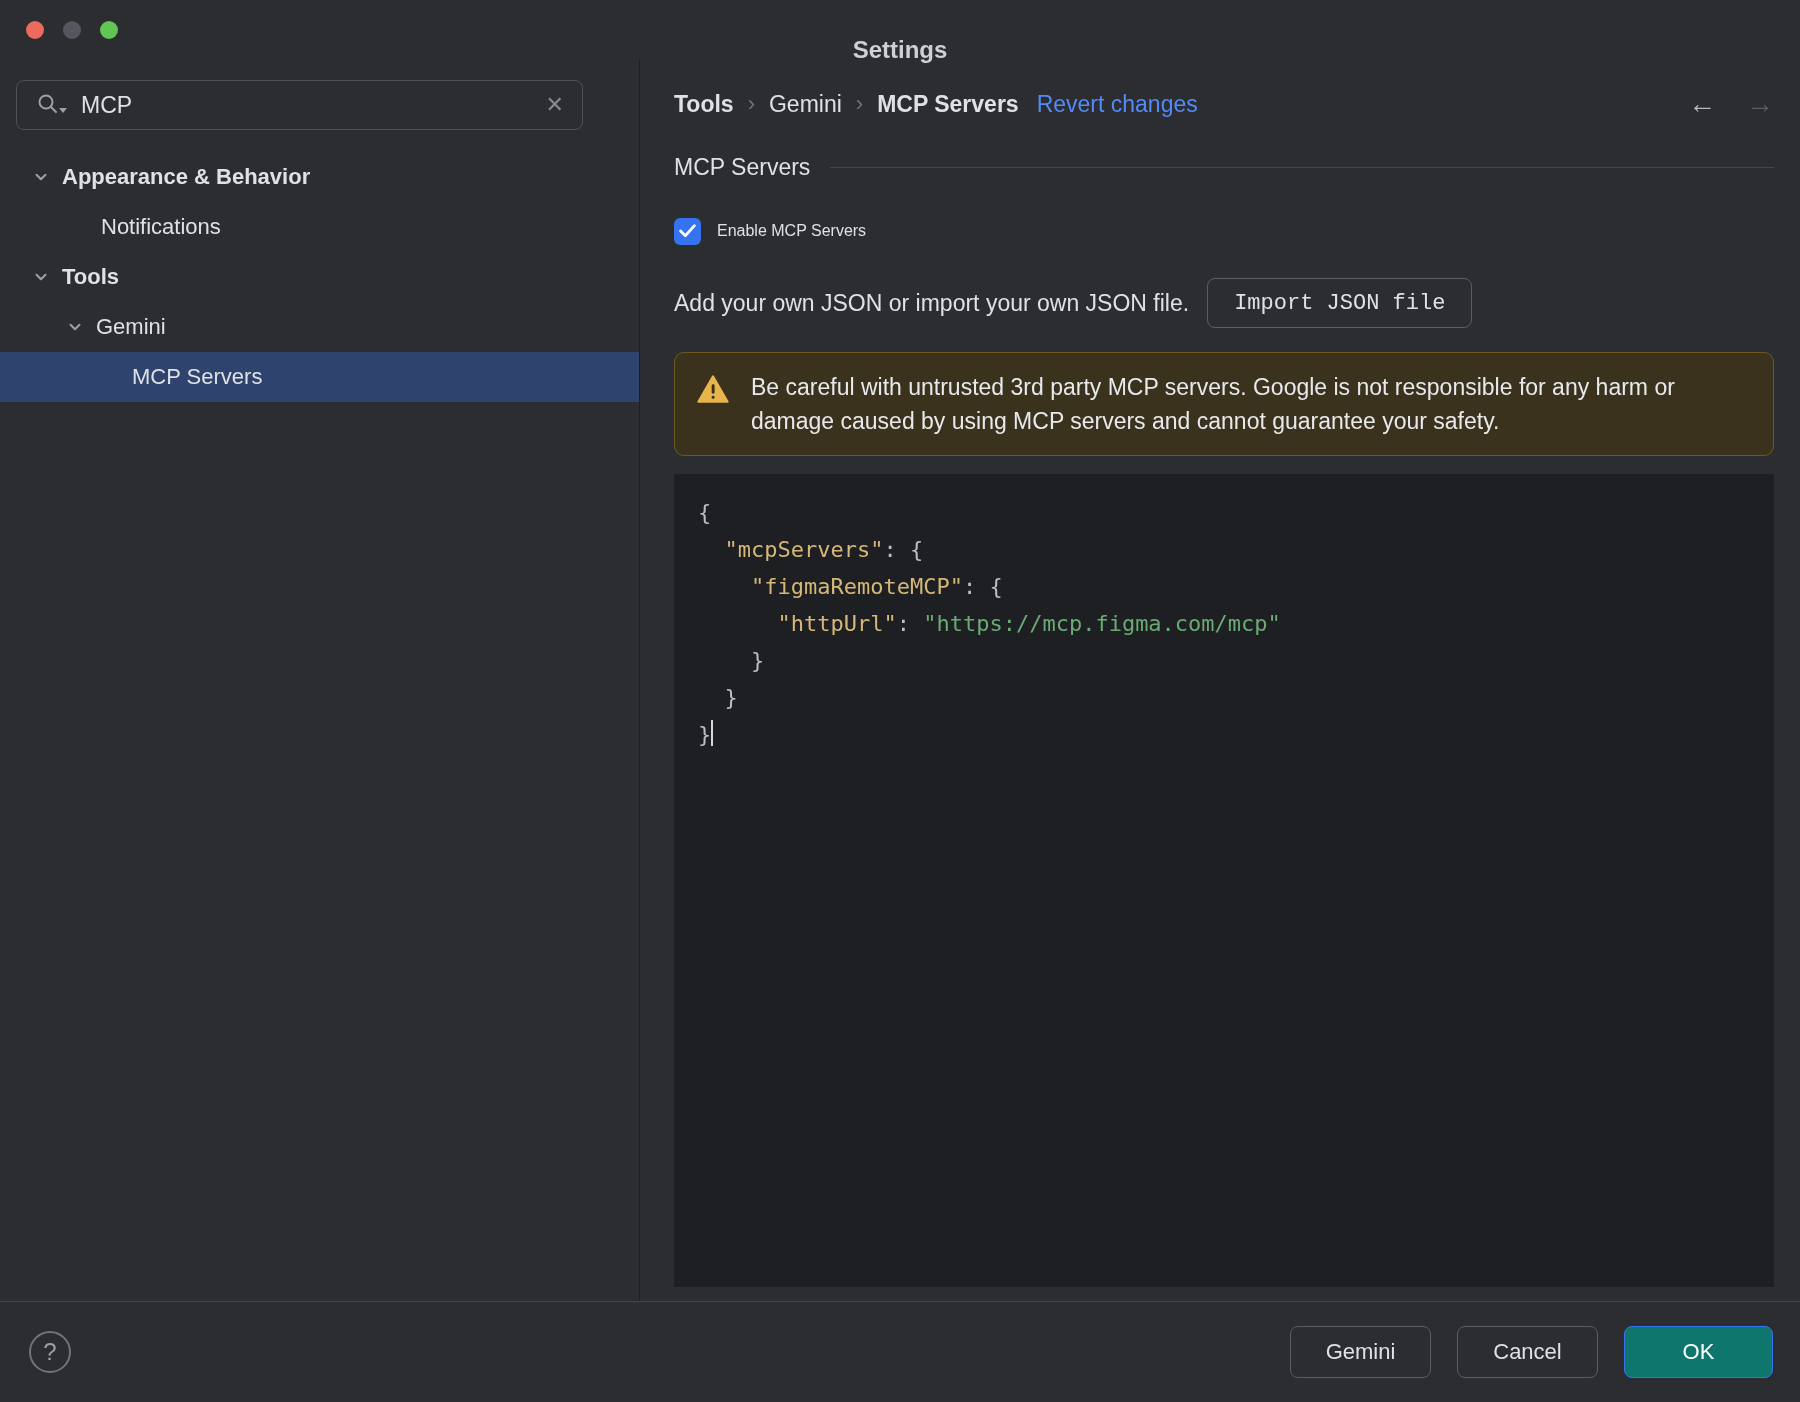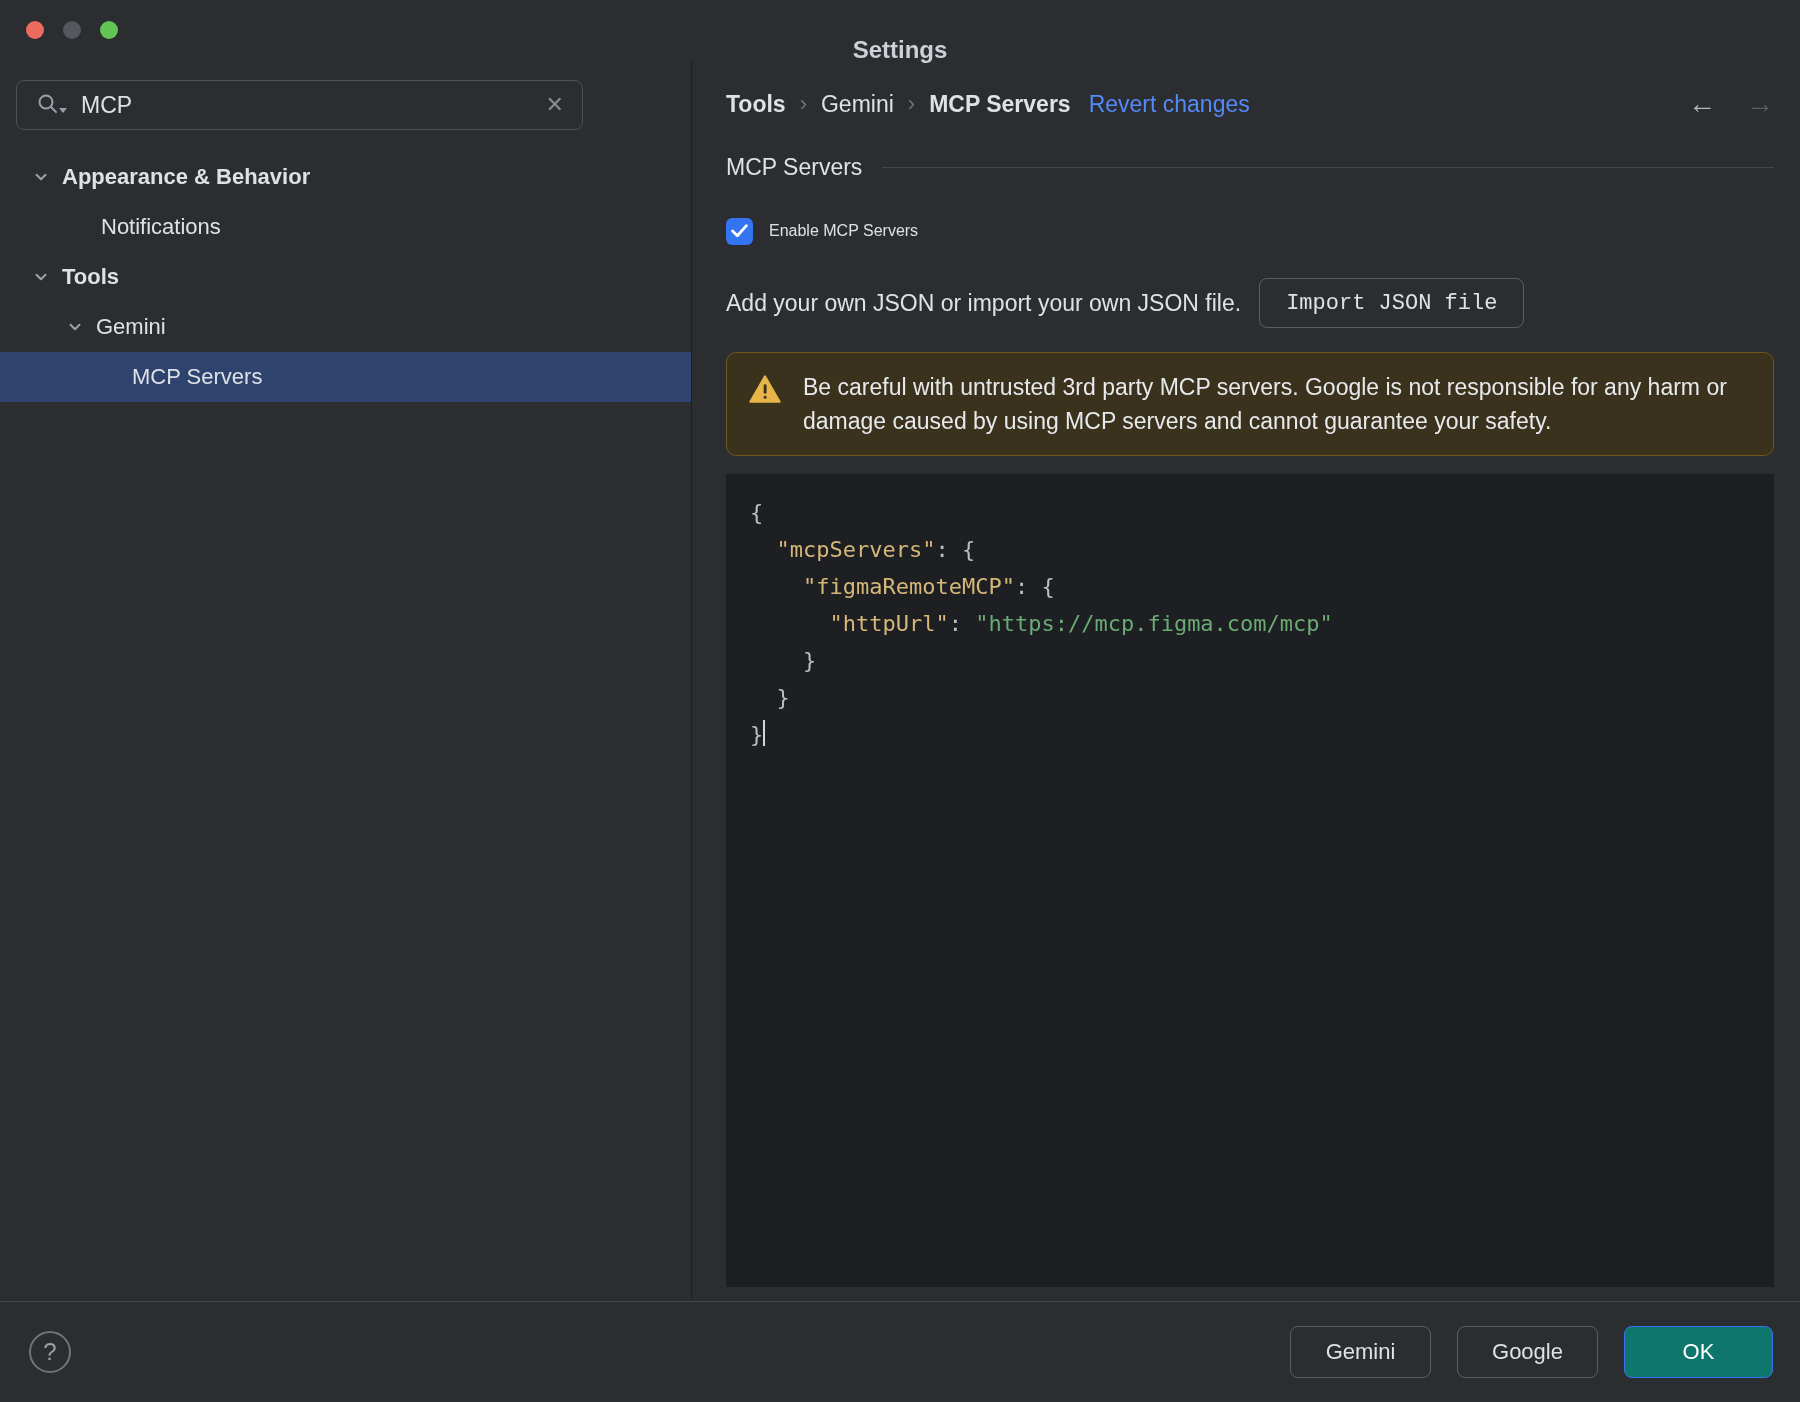--- a/index.html
+++ b/index.html
@@ -14,21 +14,21 @@
   .light { width:18px; height:18px; border-radius:50%; }
   .light.red { background:#ec6a5e; }
   .light.gray { background:#54575d; }
   .light.green { background:#62c554; }
   .win-title { font-weight:bold; font-size:24px; color:#cdd0d6;margin-top:40px; }
 
   
   .body { position:absolute; top:60px; left:0; right:0; bottom:101px; display:flex; }
 
   
-  .sidebar { width:692px; position:relative; border-right:1px solid #1e1f22; flex:none; }
+  .sidebar { width:640px; position:relative; border-right:1px solid #1e1f22; flex:none; }
   .search-field {
     position:absolute; left:16px; top:20px; width:567px; height:50px;
     border:1px solid #4e5157; border-radius:8px; display:flex; align-items:center;
     padding:0 18px; gap:12px; background:#2b2d30;
   }
   .search-field input {
     flex:1; background:transparent; border:none; outline:none;
     color:#dfe1e5; font-size:23px; font-family:"Liberation Sans", sans-serif;
   }
   .clear-x { color:#868a91; font-size:22px; cursor:default; }
@@ -226,18 +226,18 @@
 
     </div>
   </div>
 
   <div class="footer">
     <div class="help-circle">
       <span>?</span>
     </div>
     <div class="footer-buttons">
       <button class="btn">Gemini</button>
-      <button class="btn">Google</button>
+      <button class="btn">Cancel</button>
       <button class="btn btn-primary">OK</button>
     </div>
   </div>
 
 </div>
 
 </body></html>

